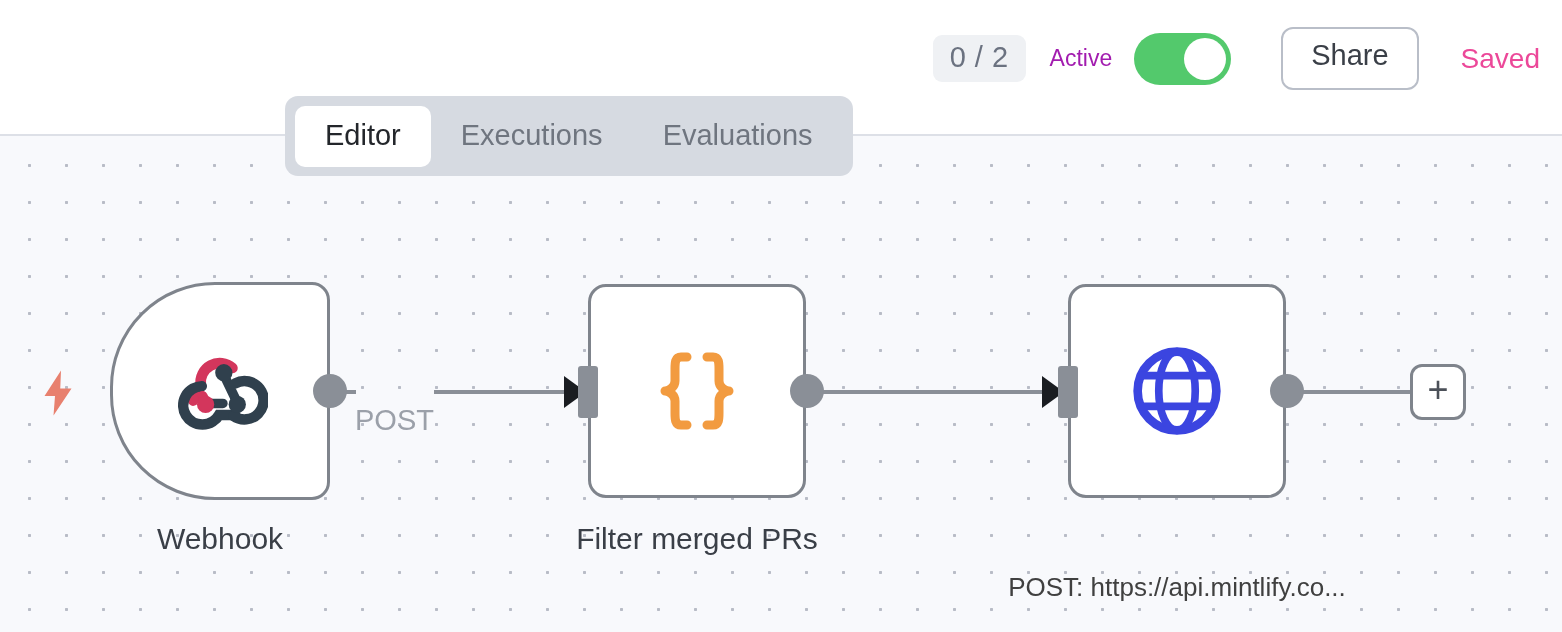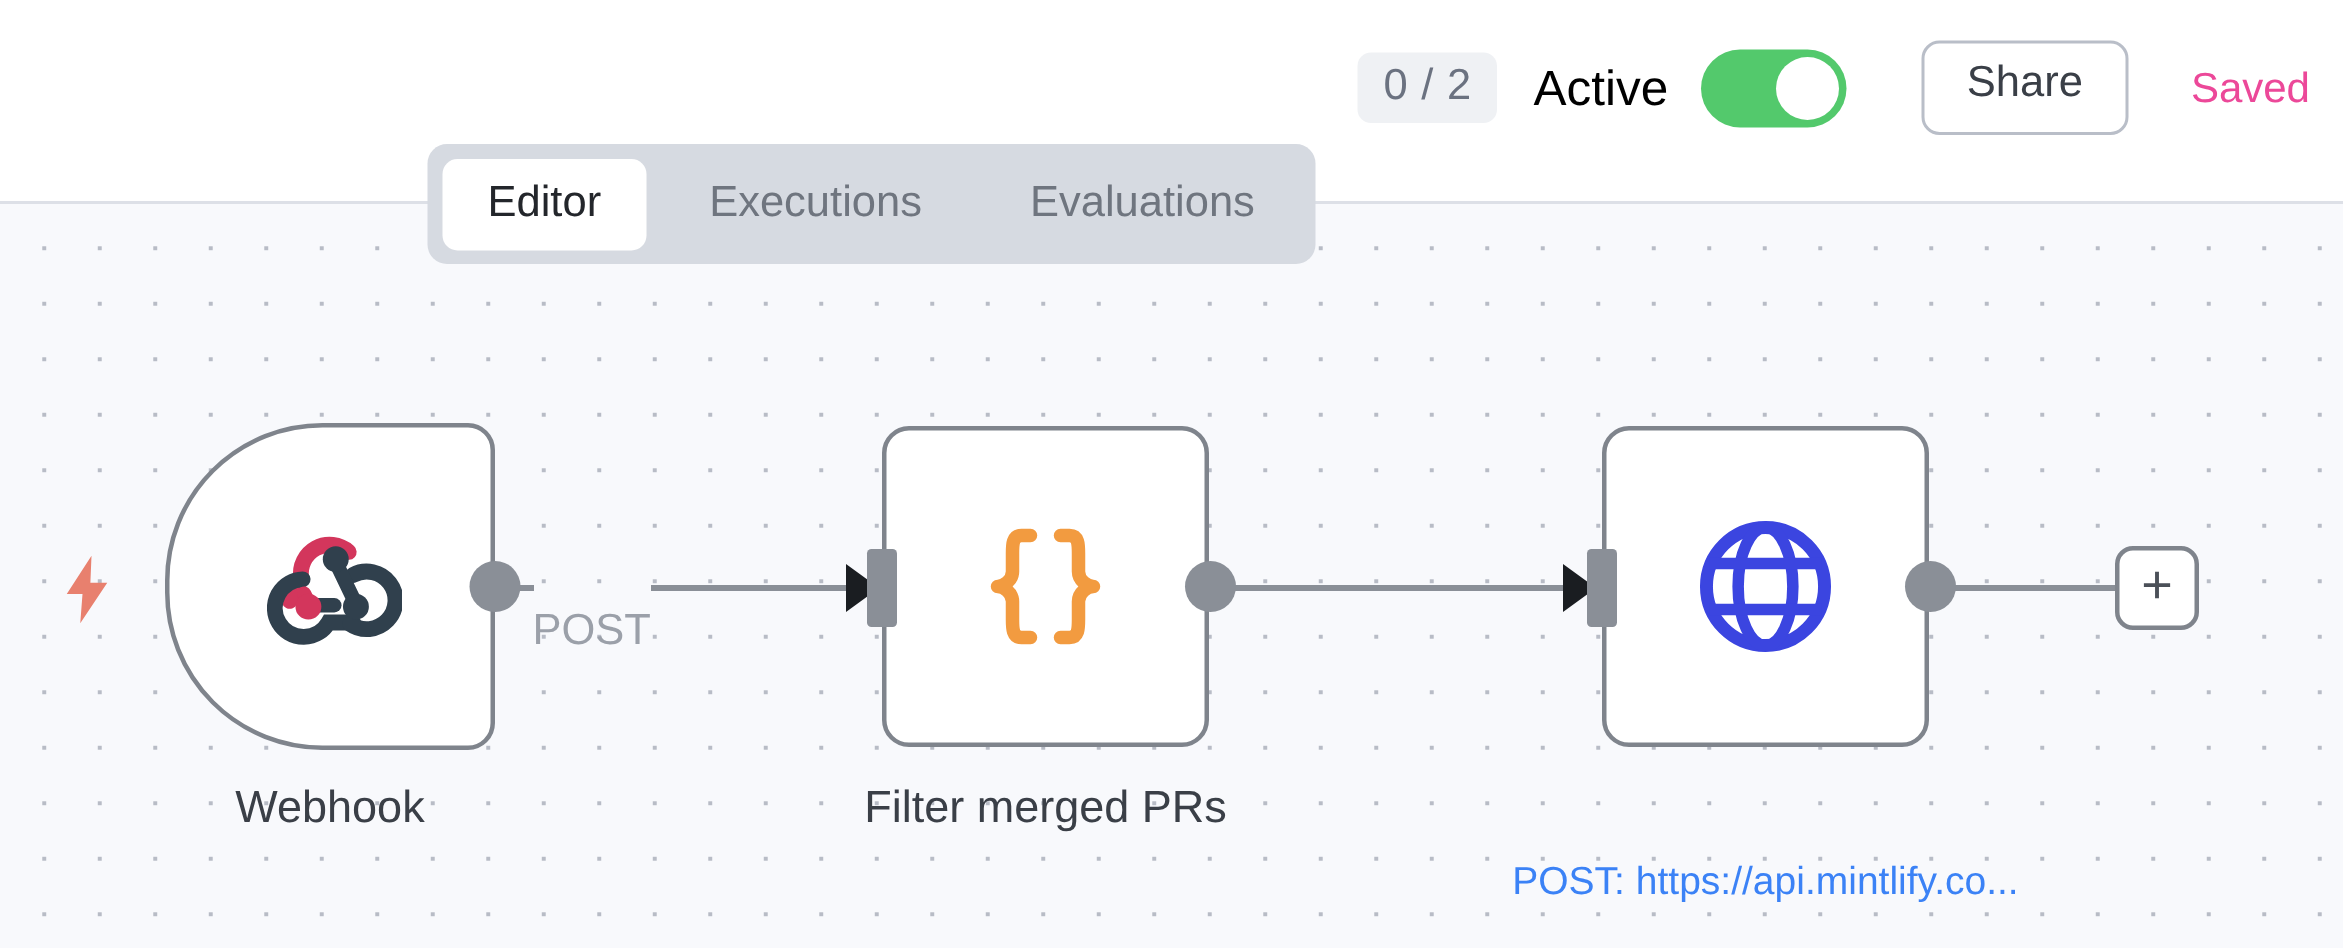--- a/index.html
+++ b/index.html
@@ -35,22 +35,22 @@
   }
   .count-badge {
     background: #eff1f4;
     color: #6b7280;
     font-size: 29px;
     border-radius: 9px;
     padding: 6px 17px 8px 17px;
     letter-spacing: 0.5px;
   }
   .active-label {
-    color: #000000;
-    font-size: 33px;
+    color: #a21caf;
+    font-size: 23px;
     margin-left: 24px;
   }
   .toggle {
     margin-left: 22px;
     width: 97px; height: 52px;
     border-radius: 26px;
     background: #53c96c;
     position: relative;
     flex: none;
   }
@@ -80,21 +80,21 @@
   
   #tabs {
     position: absolute;
     left: 285px; top: 96px;
     height: 80px;
     background: #d6dae1;
     border-radius: 13px;
     display: flex;
     align-items: center;
     padding: 9px 10px;
-    gap: 12px;
+    gap: 0;
   }
   .tab {
     font-size: 29px;
     color: #6f757f;
     padding: 13px 30px 15px 30px;
     border-radius: 10px;
     cursor: pointer;
     white-space: nowrap;
   }
   .tab.active {
@@ -122,21 +122,21 @@
     position: absolute;
     text-align: center;
     font-size: 30px;
     color: #3a3f47;
     white-space: nowrap;
   }
   .node-sublabel {
     position: absolute;
     text-align: center;
     font-size: 26px;
-    color: #3b82f6;
+    color: #404040;
     white-space: nowrap;
   }
 
   
   .port-circle {
     position: absolute;
     width: 34px; height: 34px;
     border-radius: 50%;
     background: #8a8f97;
   }

